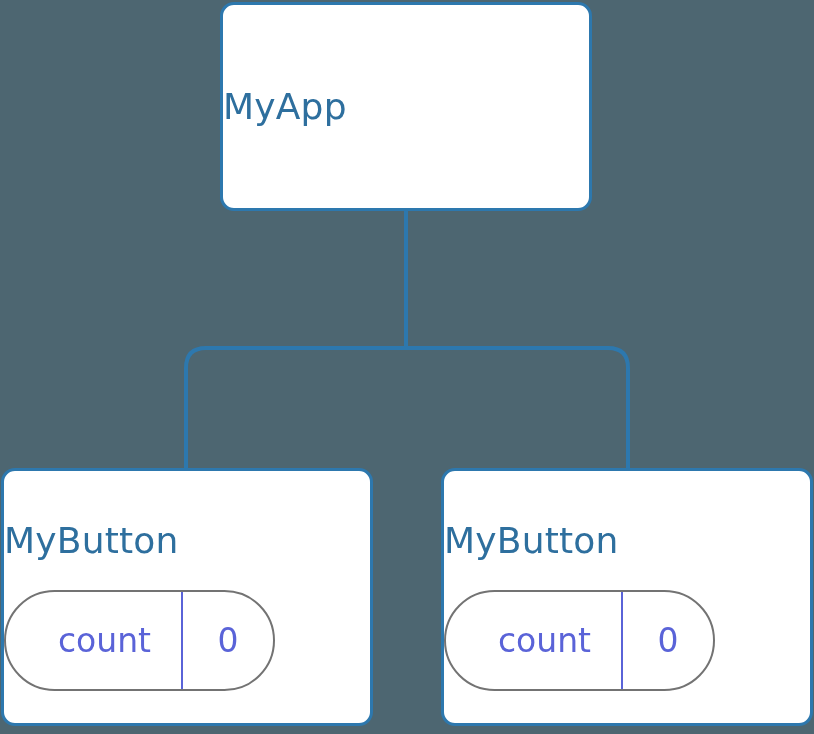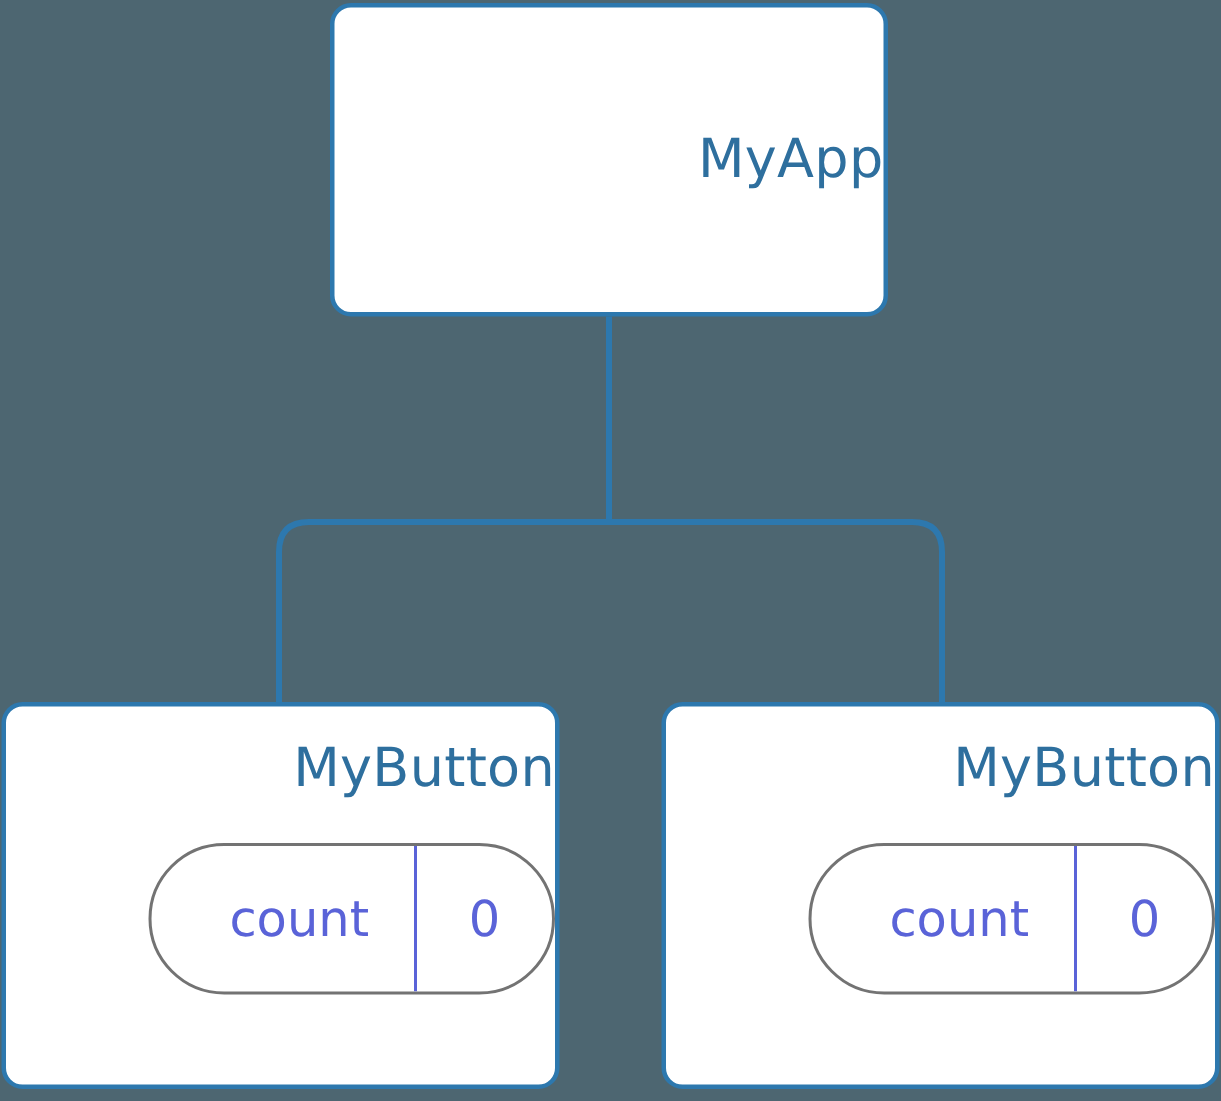--- a/index.html
+++ b/index.html
@@ -37,37 +37,37 @@
 
   
   .node {
     position: absolute;
     background: #ffffff;
     border: 3px solid #2d78ae;
     border-radius: 14px;
     z-index: 2;
     display: flex;
     flex-direction: column;
-    align-items: flex-end;
+    align-items: flex-start;
   }
 
   .node-root {
     left: 220px;
     top: 2px;
     width: 372px;
     height: 209px;
     justify-content: center;
   }
 
   .node-child {
     top: 468px;
     height: 258px;
     width: 372px;
     justify-content: flex-start;
-    padding-top: 24px;
+    padding-top: 52px;
   }
 
   .node-child-left  { left: 1px; }
   .node-child-right { left: 441px; }
 
   .node-title {
     color: #2e6f9e;
     font-size: 36px;
     line-height: 1;
     letter-spacing: 0.2px;

